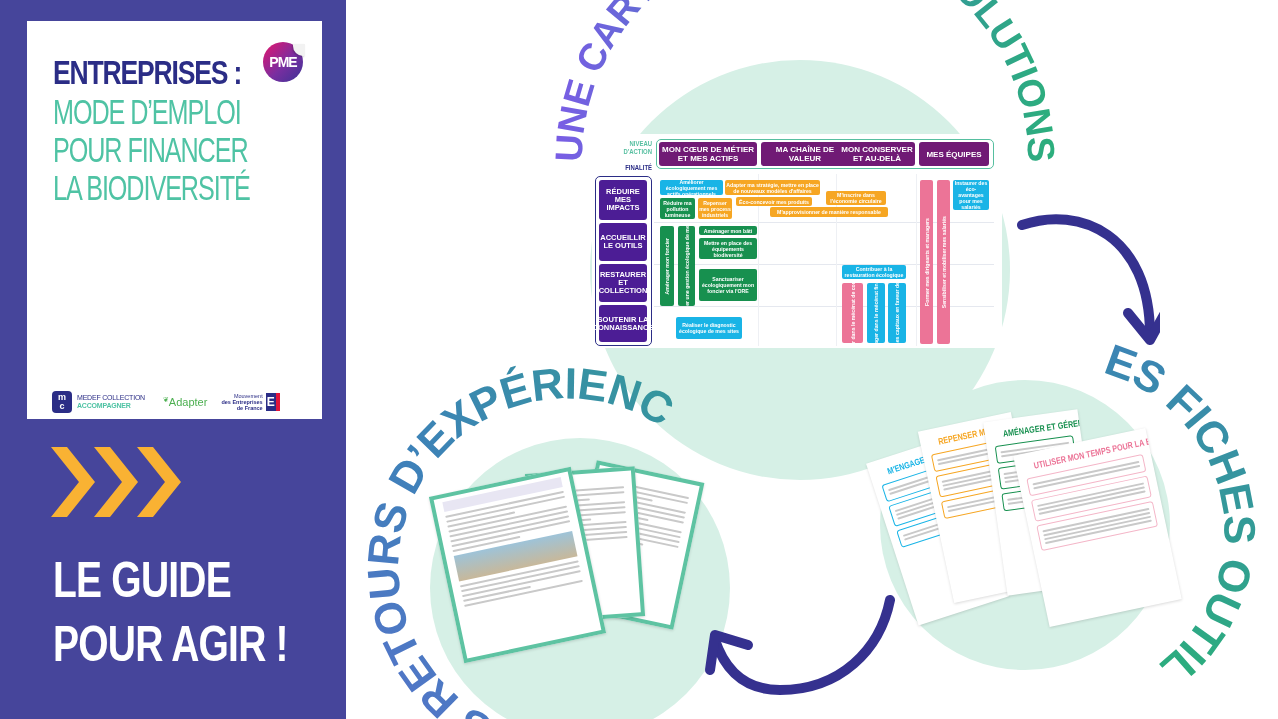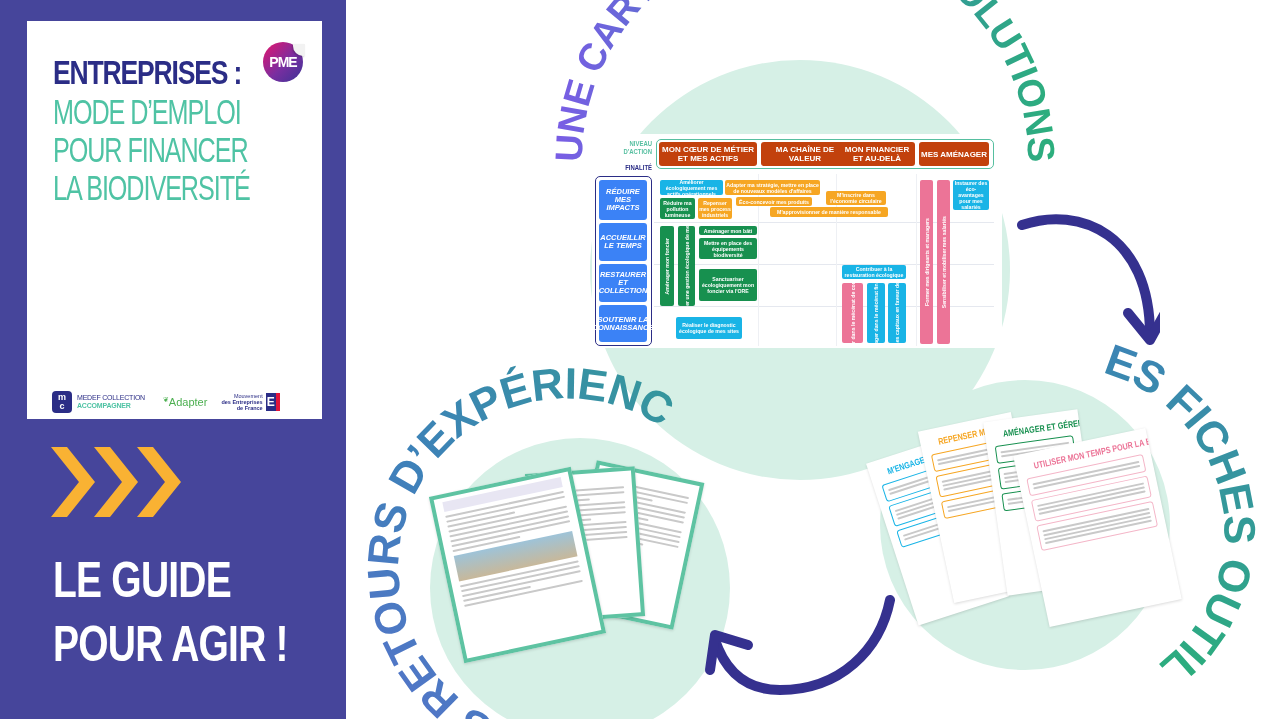--- a/index.html
+++ b/index.html
@@ -35,23 +35,23 @@
   .circle-right { left: 880px; top: 380px; width: 290px; height: 290px; }
 
   .arc-title { position: absolute; left: 0; top: 0; width: 1278px; height: 719px; pointer-events: none; }
 
   
   .matrix { position: absolute; left: 592px; top: 134px; width: 410px; height: 214px; background: #ffffff; }
   .m-lbl { position: absolute; font-size: 7px; font-weight: 700; text-align: right; line-height: 8px; transform: scaleX(0.85); transform-origin: right top; }
   .m-lbl.niveau { left: 0; top: 6px; width: 60px; color: #56bfa0; }
   .m-lbl.finalite { left: 0; top: 30px; width: 60px; color: #2b2d86; }
   .col-head-wrap { position: absolute; left: 64px; top: 5px; width: 338px; height: 30px; border: 1.5px solid #56bfa0; border-radius: 5px; }
-  .col-head { position: absolute; top: 2px; height: 24px; background: #c2410c; color: #fff; font-size: 8px; font-weight: 700; text-align: center; line-height: 9px; border-radius: 3px; display: flex; align-items: center; justify-content: center; }
+  .col-head { position: absolute; top: 2px; height: 24px; background: #701a75; color: #fff; font-size: 8px; font-weight: 700; text-align: center; line-height: 9px; border-radius: 3px; display: flex; align-items: center; justify-content: center; }
   .row-wrap { position: absolute; left: 3px; top: 42px; width: 57px; height: 170px; border: 1.5px solid #2b2d86; border-radius: 5px; }
-  .row-head { position: absolute; left: 3px; width: 48px; background: #3b82f6; color: #fff; font-size: 7.5px; font-weight: 700; text-align: center; line-height: 8px; border-radius: 3px; display: flex; align-items: center; justify-content: center; padding: 0 1px; font-style: italic; }
+  .row-head { position: absolute; left: 3px; width: 48px; background: #4c1d95; color: #fff; font-size: 7.5px; font-weight: 700; text-align: center; line-height: 8px; border-radius: 3px; display: flex; align-items: center; justify-content: center; padding: 0 1px; }
   .gridline { position: absolute; height: 1px; background: #e5e8ef; }
   .vgridline { position: absolute; width: 1px; background: #eef0f4; }
   .cell { position: absolute; color: #fff; font-size: 5.2px; font-weight: 700; line-height: 6px; text-align: center; border-radius: 2px; display: flex; align-items: center; justify-content: center; overflow: hidden; padding: 1px; }
   .c-blue { background: #19b4e6; }
   .c-orange { background: #f6a623; }
   .c-green { background: #17904f; }
   .c-pink { background: #ec7497; }
   .vert span { writing-mode: vertical-rl; transform: rotate(180deg); white-space: nowrap; }
 
   
@@ -115,34 +115,34 @@
 <div class="mint-circle circle-left"></div>
 <div class="mint-circle circle-right"></div>
 
 <div class="matrix">
   <div class="m-lbl niveau">NIVEAU D'ACTION</div>
   <div class="m-lbl finalite">FINALITÉ</div>
 
   <div class="col-head-wrap">
     <div class="col-head" style="left:2px;width:98px;">MON CŒUR DE MÉTIER ET MES ACTIFS</div>
     <div class="col-head" style="left:104px;width:88px;">MA CHAÎNE DE VALEUR</div>
-    <div class="col-head" style="left:182px;width:76px;">MON FINANCIER ET AU-DELÀ</div>
-    <div class="col-head" style="left:262px;width:70px;">MES AMÉNAGER</div>
+    <div class="col-head" style="left:182px;width:76px;">MON CONSERVER ET AU-DELÀ</div>
+    <div class="col-head" style="left:262px;width:70px;">MES ÉQUIPES</div>
   </div>
 
   <div class="gridline" style="left:62px;top:88px;width:340px;"></div>
   <div class="gridline" style="left:62px;top:130px;width:340px;"></div>
   <div class="gridline" style="left:62px;top:172px;width:340px;"></div>
   <div class="vgridline" style="left:166px;top:40px;height:172px;"></div>
   <div class="vgridline" style="left:244px;top:40px;height:172px;"></div>
   <div class="vgridline" style="left:324px;top:40px;height:172px;"></div>
 
   <div class="row-wrap">
     <div class="row-head" style="top:3px;height:40px;">RÉDUIRE MES IMPACTS</div>
-    <div class="row-head" style="top:46px;height:38px;">ACCUEILLIR LE TEMPS</div>
+    <div class="row-head" style="top:46px;height:38px;">ACCUEILLIR LE OUTILS</div>
     <div class="row-head" style="top:87px;height:38px;">RESTAURER ET COLLECTION</div>
     <div class="row-head" style="top:128px;height:37px;">SOUTENIR LA CONNAISSANCE</div>
   </div>
 
   <div class="cell c-blue" style="left:68px;top:46px;width:63px;height:15px;">Améliorer écologiquement mes actifs opérationnels</div>
   <div class="cell c-orange" style="left:133px;top:46px;width:95px;height:15px;">Adapter ma stratégie, mettre en place de nouveaux modèles d'affaires</div>
   <div class="cell c-orange" style="left:234px;top:57px;width:60px;height:14px;">M'inscrire dans l'économie circulaire</div>
   <div class="cell c-green" style="left:68px;top:64px;width:35px;height:21px;">Réduire ma pollution lumineuse</div>
   <div class="cell c-orange" style="left:106px;top:64px;width:34px;height:21px;">Repenser mes process industriels</div>
   <div class="cell c-orange" style="left:144px;top:63px;width:76px;height:9px;">Éco-concevoir mes produits</div>

